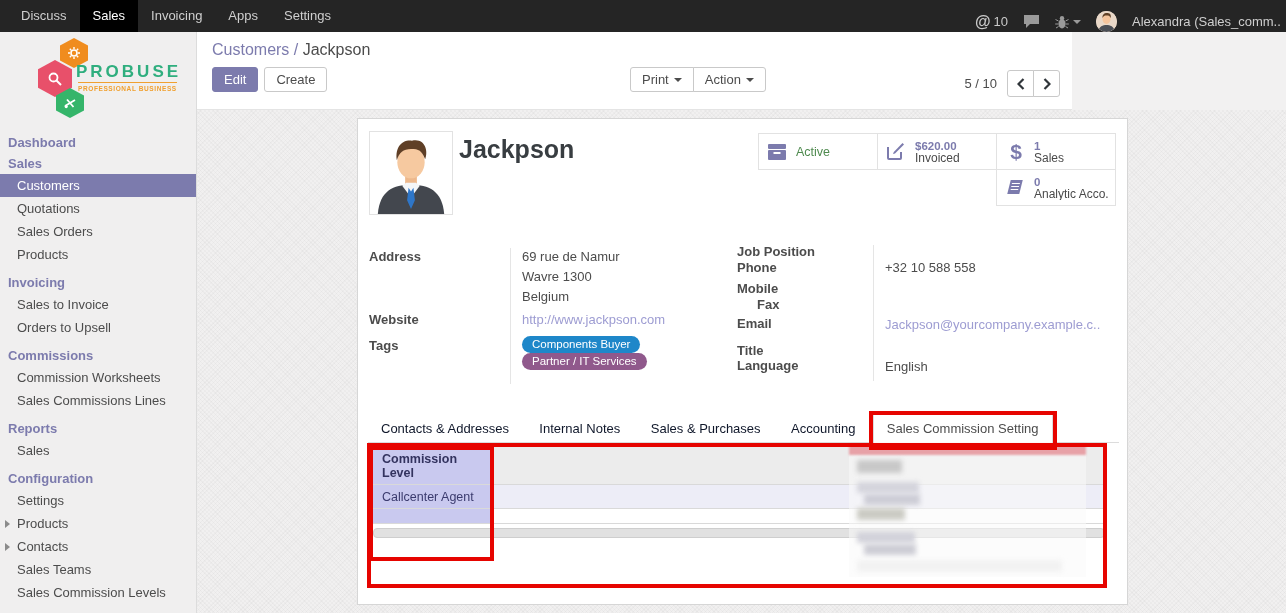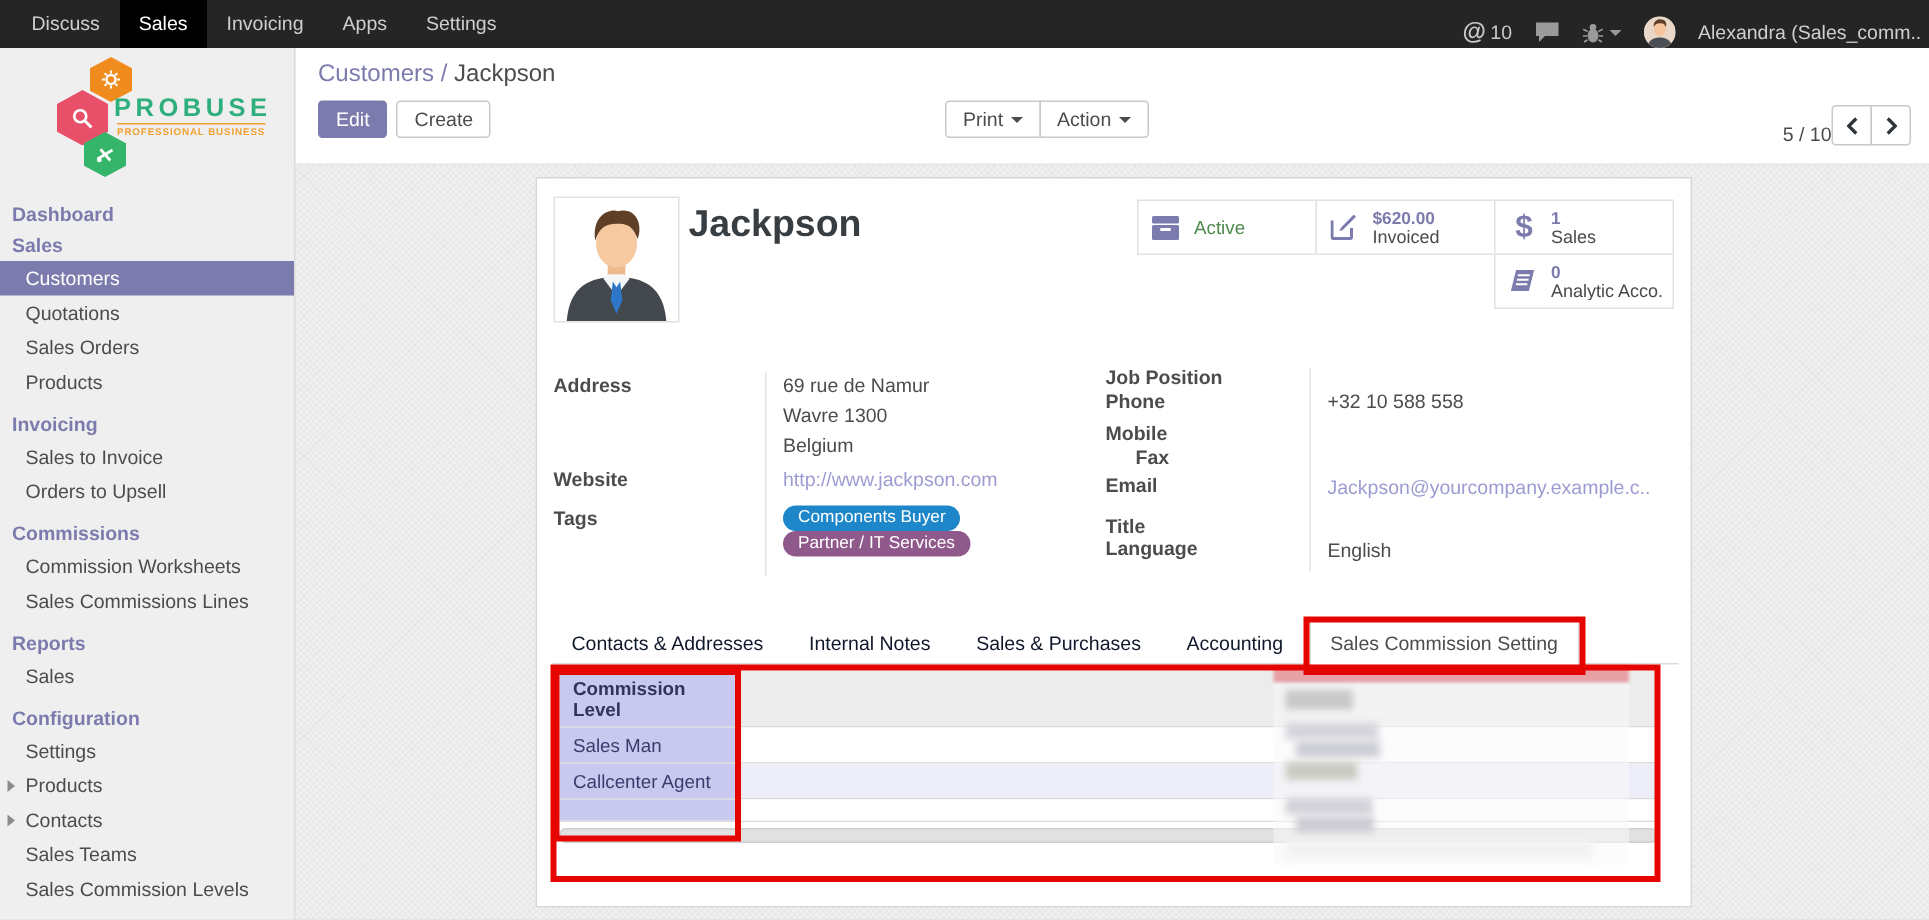--- a/index.html
+++ b/index.html
@@ -37,37 +37,37 @@
   .logo-sub { position:absolute; left:78px; top:50px; color:#f0a030; font-size:6.5px;
     font-weight:bold; letter-spacing:0.6px; border-top:1px solid #f0a030; padding-top:2px; }
   .side-heading { color:#7c7bad; font-weight:bold; font-size:13px; padding:3px 8px 3px 8px; margin-top:6px; cursor:pointer; }
   .side-heading.first { margin-top:10px; }
   .side-item { font-size:13px; color:#4c4c4c; padding:4px 4px 4px 17px; cursor:pointer; position:relative; }
   .side-item.selected { background:#7c7bad; color:#fff; }
   .side-item .expander { position:absolute; left:5px; top:8px; width:0; height:0;
     border-top:4px solid transparent; border-bottom:4px solid transparent; border-left:5px solid #8b8b8b; }
 
   
-  .cpanel { position:absolute; left:197px; top:32px; width:1089px; height:78px; background:#fff;
+  .cpanel { position:absolute; left:197px; top:32px; width:875px; height:78px; background:#fff;
     border-bottom:1px solid #e4e4e4; z-index:10; }
   .breadcrumb { position:absolute; left:15px; top:9px; font-size:16px; }
   .breadcrumb .bc-parent { color:#7c7bad; cursor:pointer; }
   .breadcrumb .bc-sep { color:#7c7bad; }
   .breadcrumb .bc-current { color:#4c4c4c; }
   .btn { display:inline-block; font-size:13px; border-radius:3px; padding:4px 11px;
     border:1px solid #c9c9c9; background:#fff; color:#4c4c4c; cursor:pointer; font-family:inherit; }
   .btn-primary { background:#7c7bad; border-color:#7c7bad; color:#fff; }
   .cp-left { position:absolute; left:15px; top:35px; display:flex; gap:6px; }
   .cp-center { position:absolute; left:433px; top:35px; display:flex; }
   .cp-center .btn { border-radius:0; }
   .cp-center .btn:first-child { border-radius:3px 0 0 3px; }
   .cp-center .btn:last-child { border-radius:0 3px 3px 0; margin-left:-1px; }
   .caret-down { display:inline-block; width:0; height:0; border-left:4px solid transparent;
     border-right:4px solid transparent; border-top:4px solid #4c4c4c; margin-left:5px; vertical-align:2px; }
-  .pager { position:absolute; right:12px; top:38px; display:flex; align-items:flex-end; gap:0; }
+  .pager { position:absolute; right:12px; top:38px; display:flex; align-items:center; gap:10px; }
   .pager-text { font-size:13px; color:#4c4c4c; }
   .pager-btns { display:flex; }
   .pager-btn { width:27px; height:27px; background:#fff; border:1px solid #c9c9c9;
     display:flex; align-items:center; justify-content:center; cursor:pointer; }
   .pager-btn:first-child { border-radius:3px 0 0 3px; }
   .pager-btn:last-child { border-radius:0 3px 3px 0; margin-left:-1px; }
 
   
   .content { position:absolute; left:197px; top:110px; width:1089px; height:503px;
     background-color:#f1f0f0;
@@ -370,24 +370,20 @@
           <span>Sales Commission Setting</span>
           <span class="tab-redbox"></span>
         </div>
       </div>
 
       <div class="tbl">
         <div class="trow thead">
           <div class="tcell-first">Commission Level</div>
           <div class="tcell-rest"></div>
         </div>
-        <div class="trow row-plain">
-          <div class="tcell-first">Sales Man</div>
-          <div class="tcell-rest"></div>
-        </div>
         <div class="trow row-alt">
           <div class="tcell-first">Callcenter Agent</div>
           <div class="tcell-rest"></div>
         </div>
         <div class="trow tempty row-plain">
           <div class="tcell-first"></div>
           <div class="tcell-rest"></div>
         </div>
         <div class="tfooter"></div>
 

